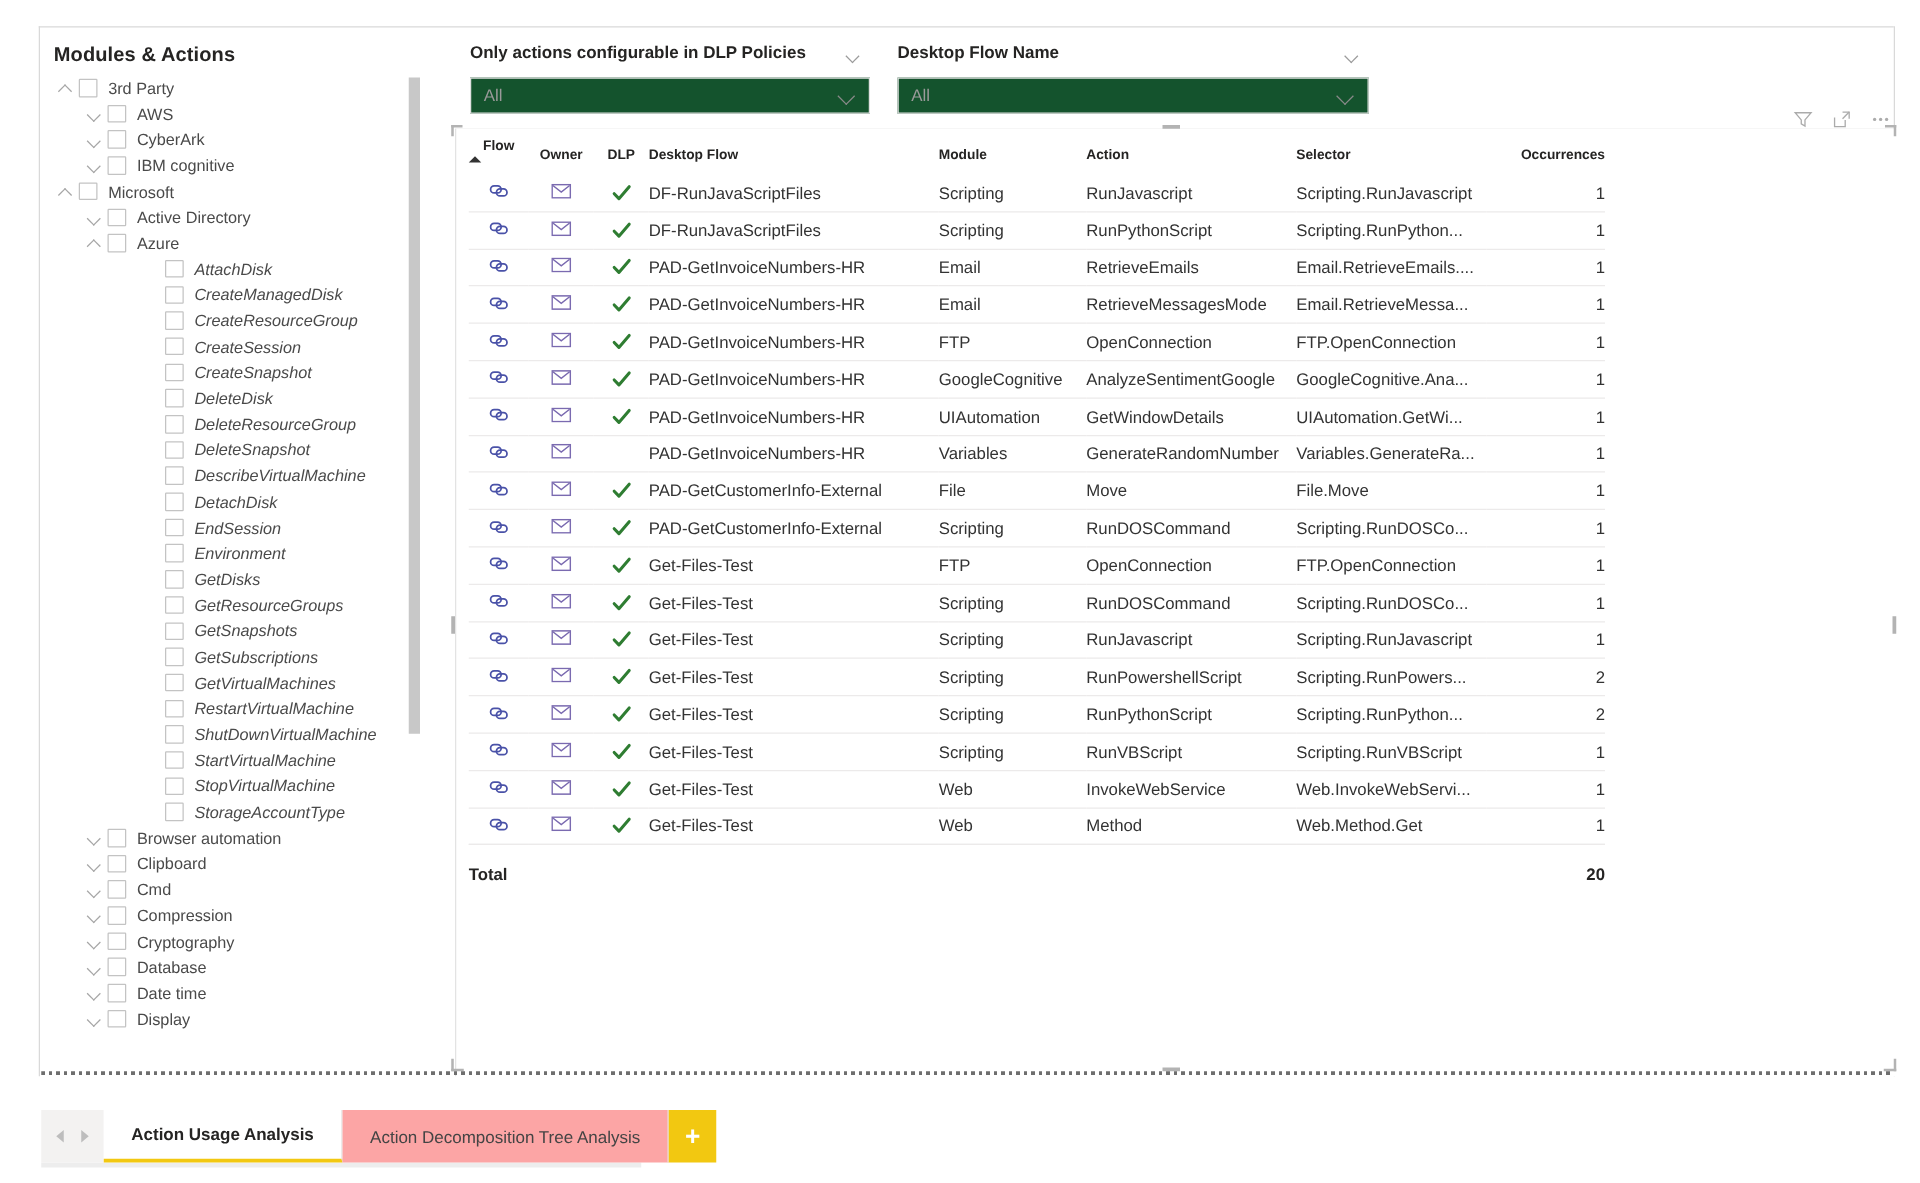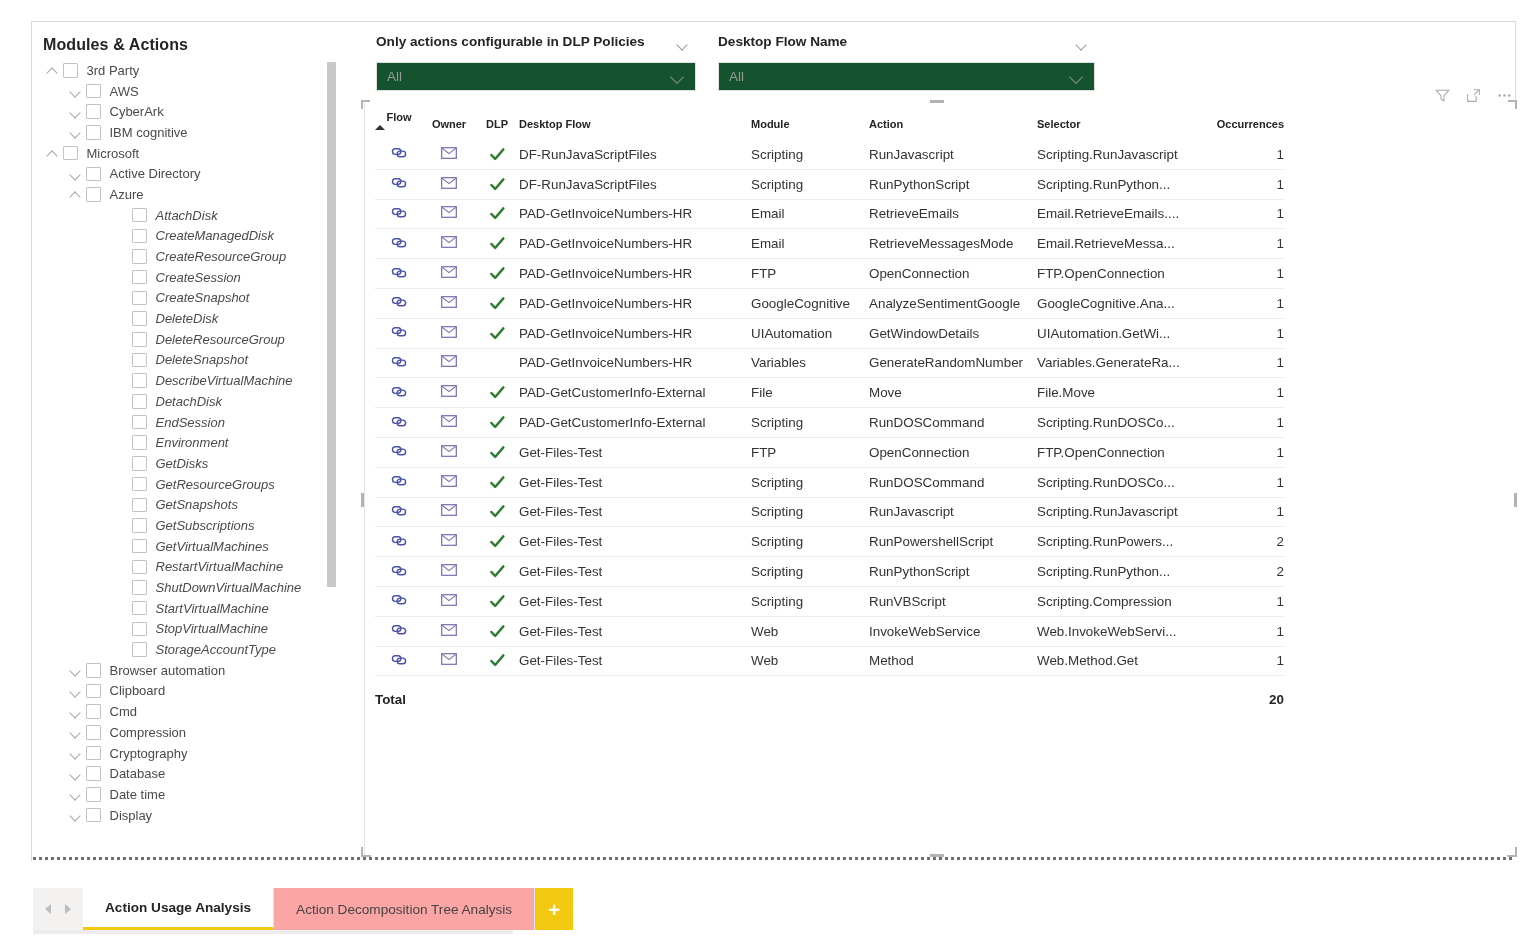--- a/index.html
+++ b/index.html
@@ -739,21 +739,21 @@
             <td class="c-owner ico-cell"><svg width="16" height="12" viewBox="0 0 16 12">
                 <rect x="0.7" y="0.7" width="14.6" height="10.6" fill="#fff" stroke="#7a6ab0" stroke-width="1.2"></rect>
                 <path d="M1.3 1.4L8 6.6l6.7-5.2" fill="none" stroke="#7a6ab0" stroke-width="1.2"></path>
               </svg></td>
             <td class="c-dlp ico-cell"><svg class="check" viewBox="0 0 18 18">
                 <path d="M2.5 9.5l4 4.2L15.2 3.6" fill="none" stroke="#2f7d32" stroke-width="2.6" stroke-linecap="round" stroke-linejoin="round"></path>
               </svg></td>
             <td class="c-desk">Get-Files-Test</td>
             <td class="c-mod">Scripting</td>
             <td class="c-act">RunVBScript</td>
-            <td class="c-sel">Scripting.Compression</td>
+            <td class="c-sel">Scripting.RunVBScript</td>
             <td class="c-occ">1</td>
           </tr>
           <tr>
             <td class="c-flow ico-cell"><svg width="17" height="15" viewBox="0 0 18 16">
                 <rect x="1.5" y="4" width="9" height="6" rx="3" fill="none" stroke="#4a52a8" stroke-width="1.5"></rect>
                 <rect x="6.5" y="6.5" width="9" height="6" rx="3" fill="none" stroke="#4a52a8" stroke-width="1.5"></rect>
               </svg></td>
             <td class="c-owner ico-cell"><svg width="16" height="12" viewBox="0 0 16 12">
                 <rect x="0.7" y="0.7" width="14.6" height="10.6" fill="#fff" stroke="#7a6ab0" stroke-width="1.2"></rect>
                 <path d="M1.3 1.4L8 6.6l6.7-5.2" fill="none" stroke="#7a6ab0" stroke-width="1.2"></path>

